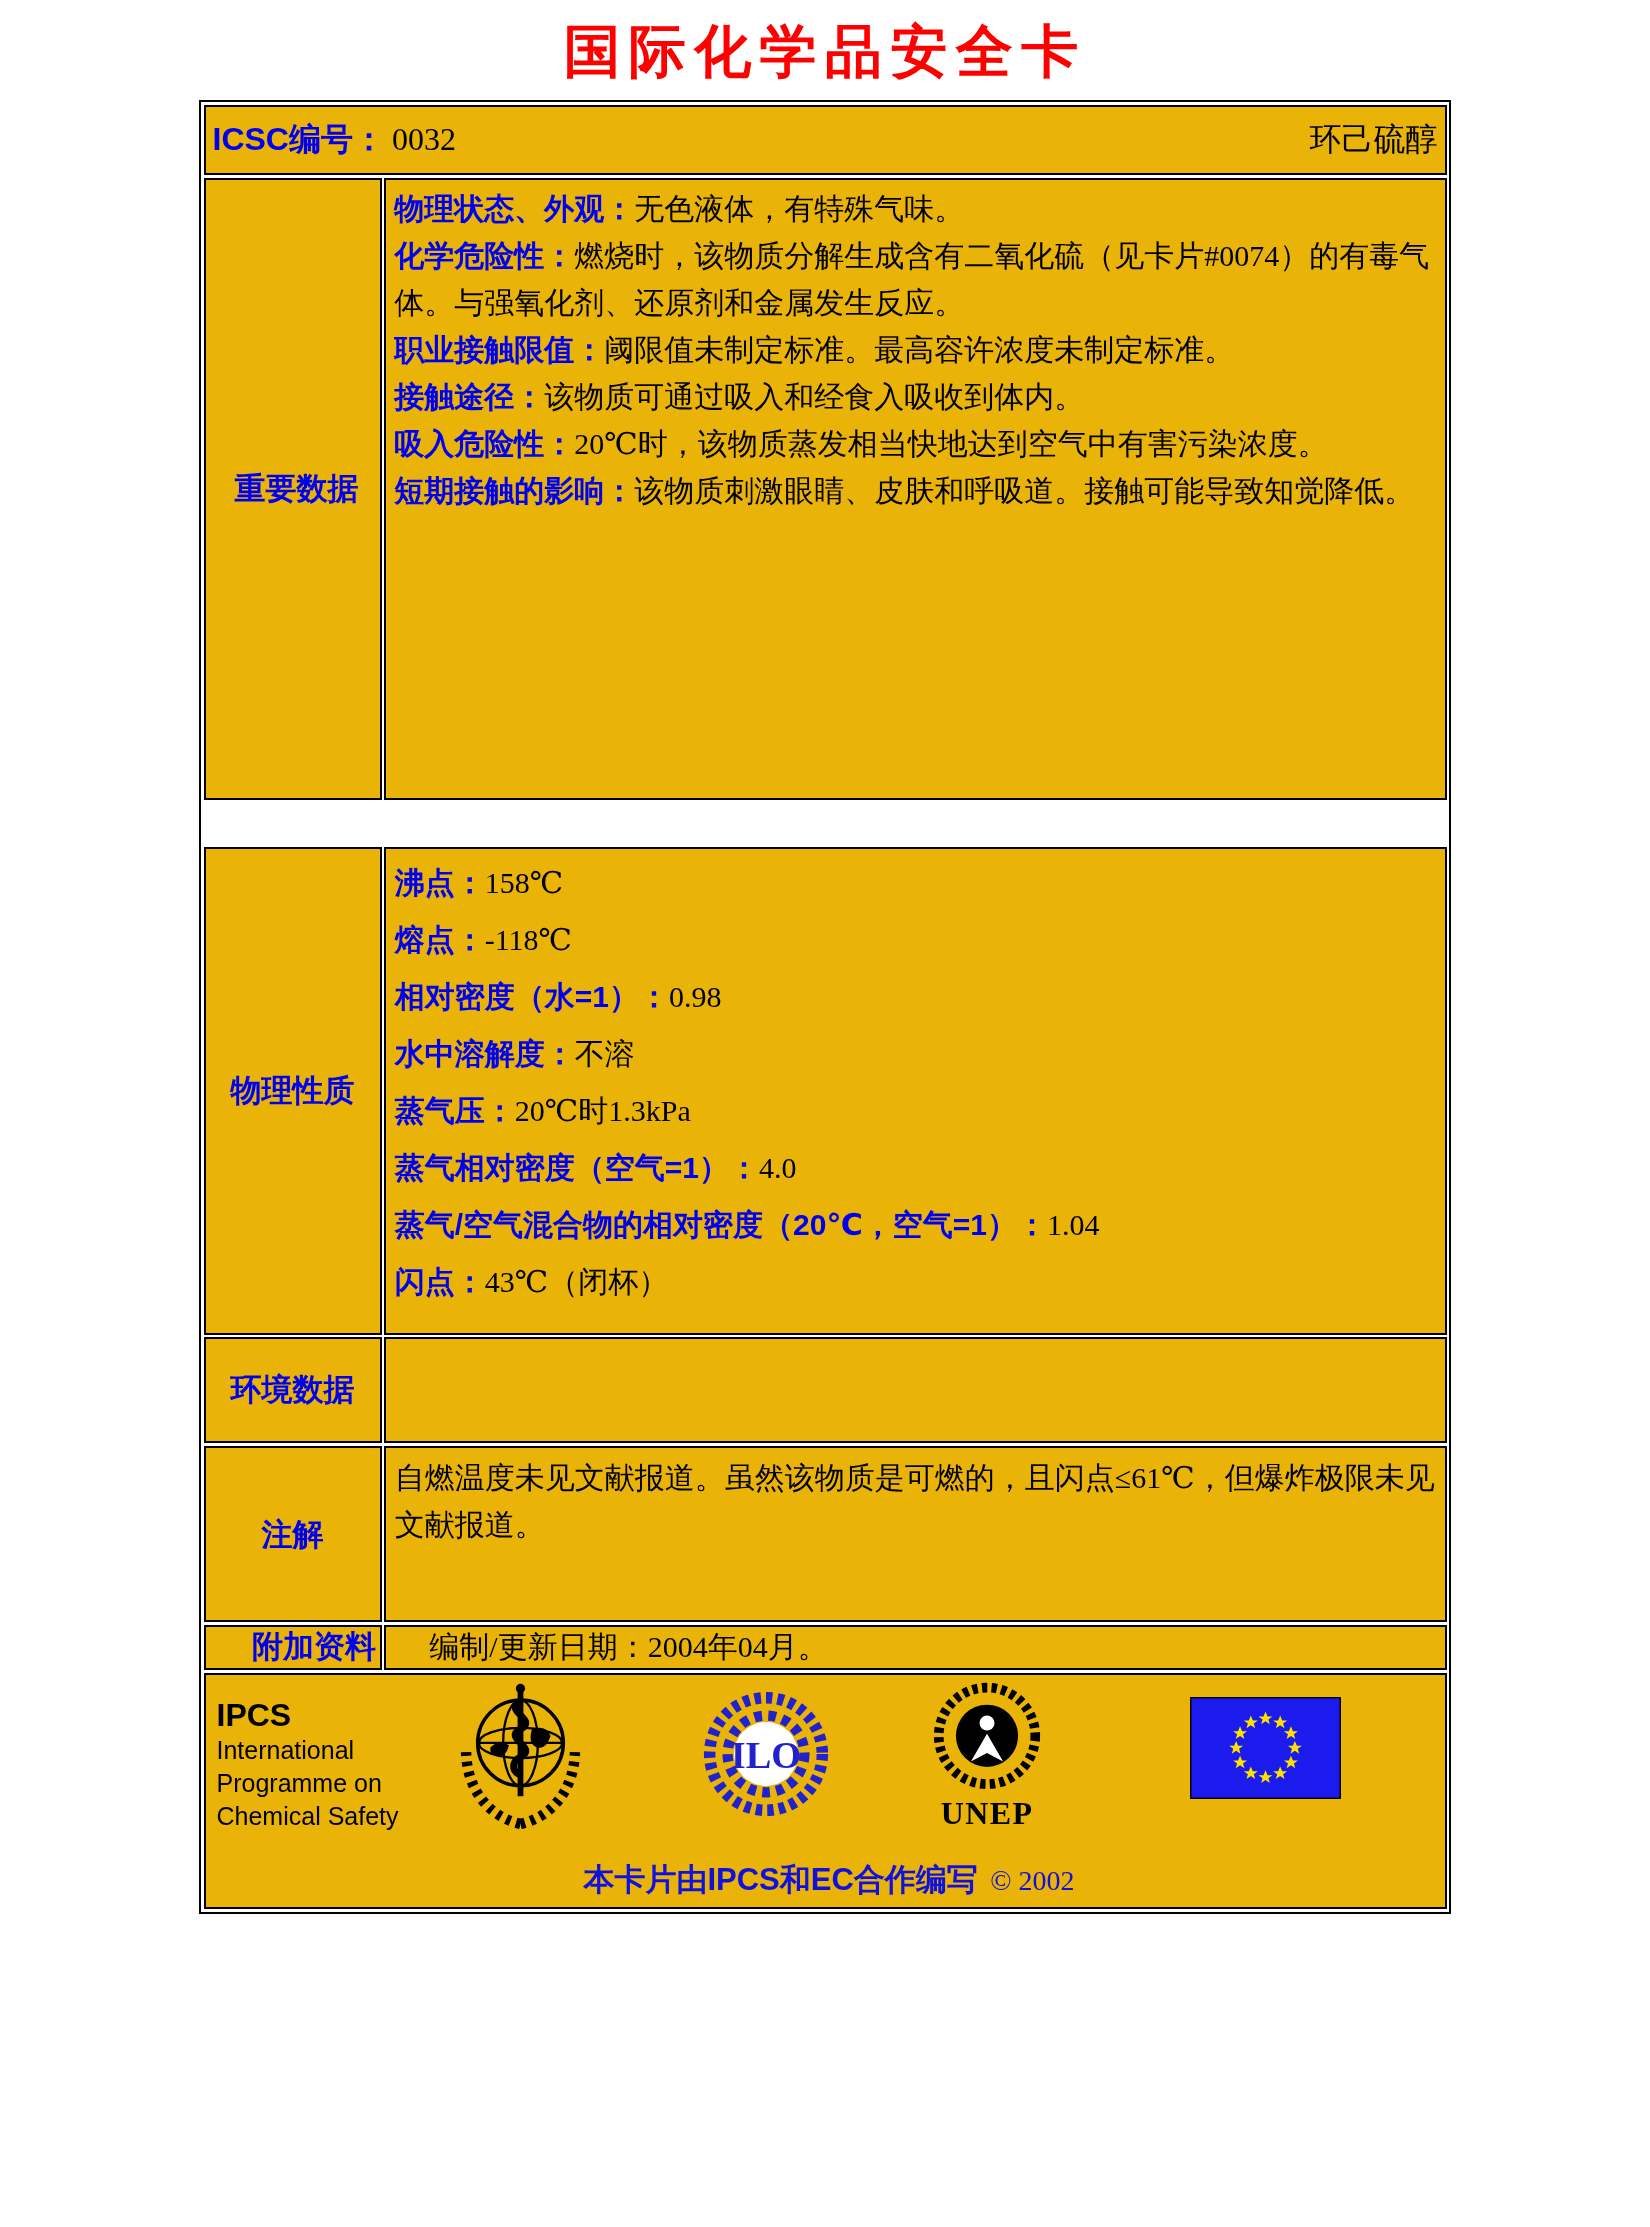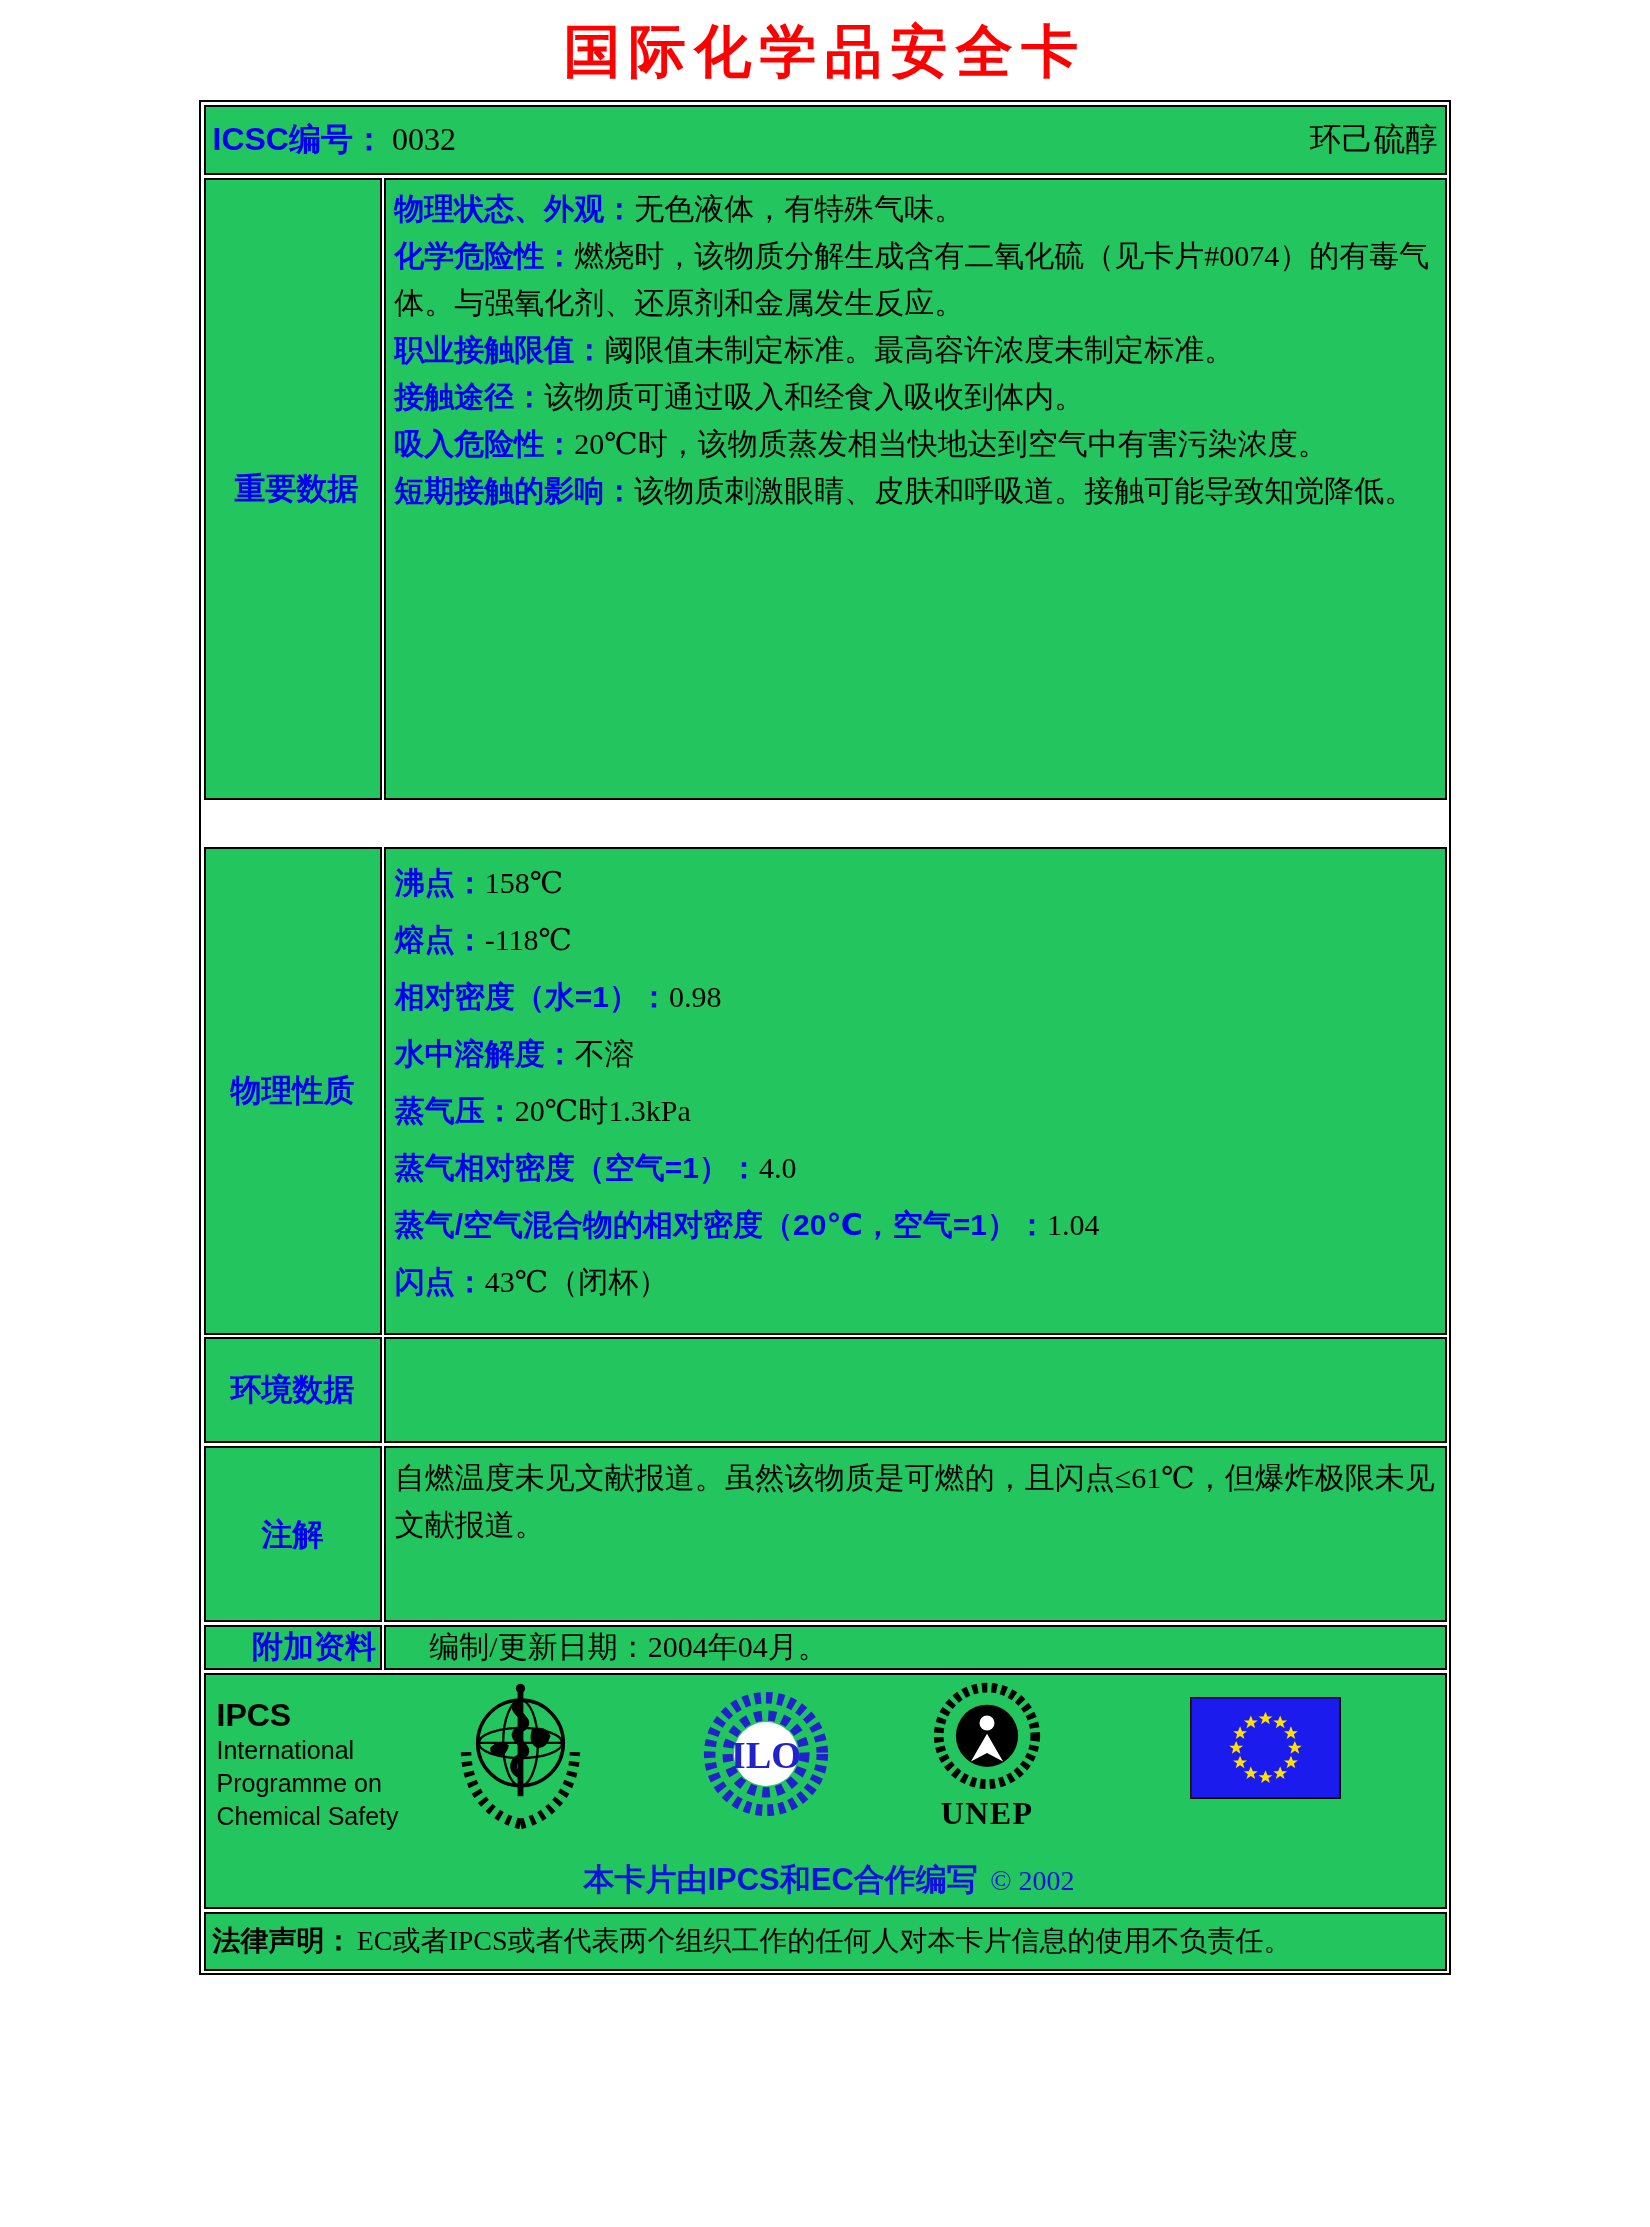--- a/index.html
+++ b/index.html
@@ -4,21 +4,21 @@
 <style>
   html,body{margin:0;padding:0;background:#ffffff;}
   body{width:1650px;height:2227px;position:relative;font-family:"Liberation Serif","DejaVu Serif",serif;color:#000;}
   .page-title{margin:19.5px auto 18px;text-align:center;color:#ff0000;
     font-family:"DejaVu Serif","Liberation Serif",serif;font-weight:bold;
     font-size:57px;letter-spacing:8.4px;line-height:1.1;}
   
   .card{width:1243px;margin:0 auto;border:2.8px solid #000;padding:2.8px;
     display:flex;flex-direction:column;gap:2.8px;background:#fff;}
   .row{display:flex;gap:2.8px;}
-  .cell{border:2.1px solid #000;background:#22c55e;box-sizing:border-box;}
+  .cell{border:2.1px solid #000;background:#eab308;box-sizing:border-box;}
   .label-cell{width:178px;flex:0 0 178px;display:flex;align-items:center;justify-content:center;
     font-family:"Liberation Sans","DejaVu Sans",sans-serif;font-weight:bold;
     color:#0000ee;font-size:31px;text-align:center;}
   .content-cell{flex:1;padding:5.6px 8.4px;font-size:30px;}
   .full-cell{flex:1;}
   
   .hdr{height:70px;display:flex;align-items:center;padding:0 7px;font-size:32px;}
   .hdr .blue-k{font-family:"Liberation Sans","DejaVu Sans",sans-serif;font-weight:bold;color:#0000ee;}
   .hdr .num{margin-left:7px;}
   .hdr .chem{margin-left:auto;}
@@ -175,21 +175,15 @@
       </div>
 
       <div class="credit-line">
         <span class="credit-main">本卡片由IPCS和EC合作编写</span>
         <span class="credit-copy">© 2002</span>
       </div>
 
     </div>
   </div>
 
-  <div class="row">
-    <div class="cell full-cell legal-cell">
-      <span class="legal-k">法律声明：</span>
-      <span class="legal-v">EC或者IPCS或者代表两个组织工作的任何人对本卡片信息的使用不负责任。</span>
-    </div>
-  </div>
 
 </div>
 
 
 </body></html>

